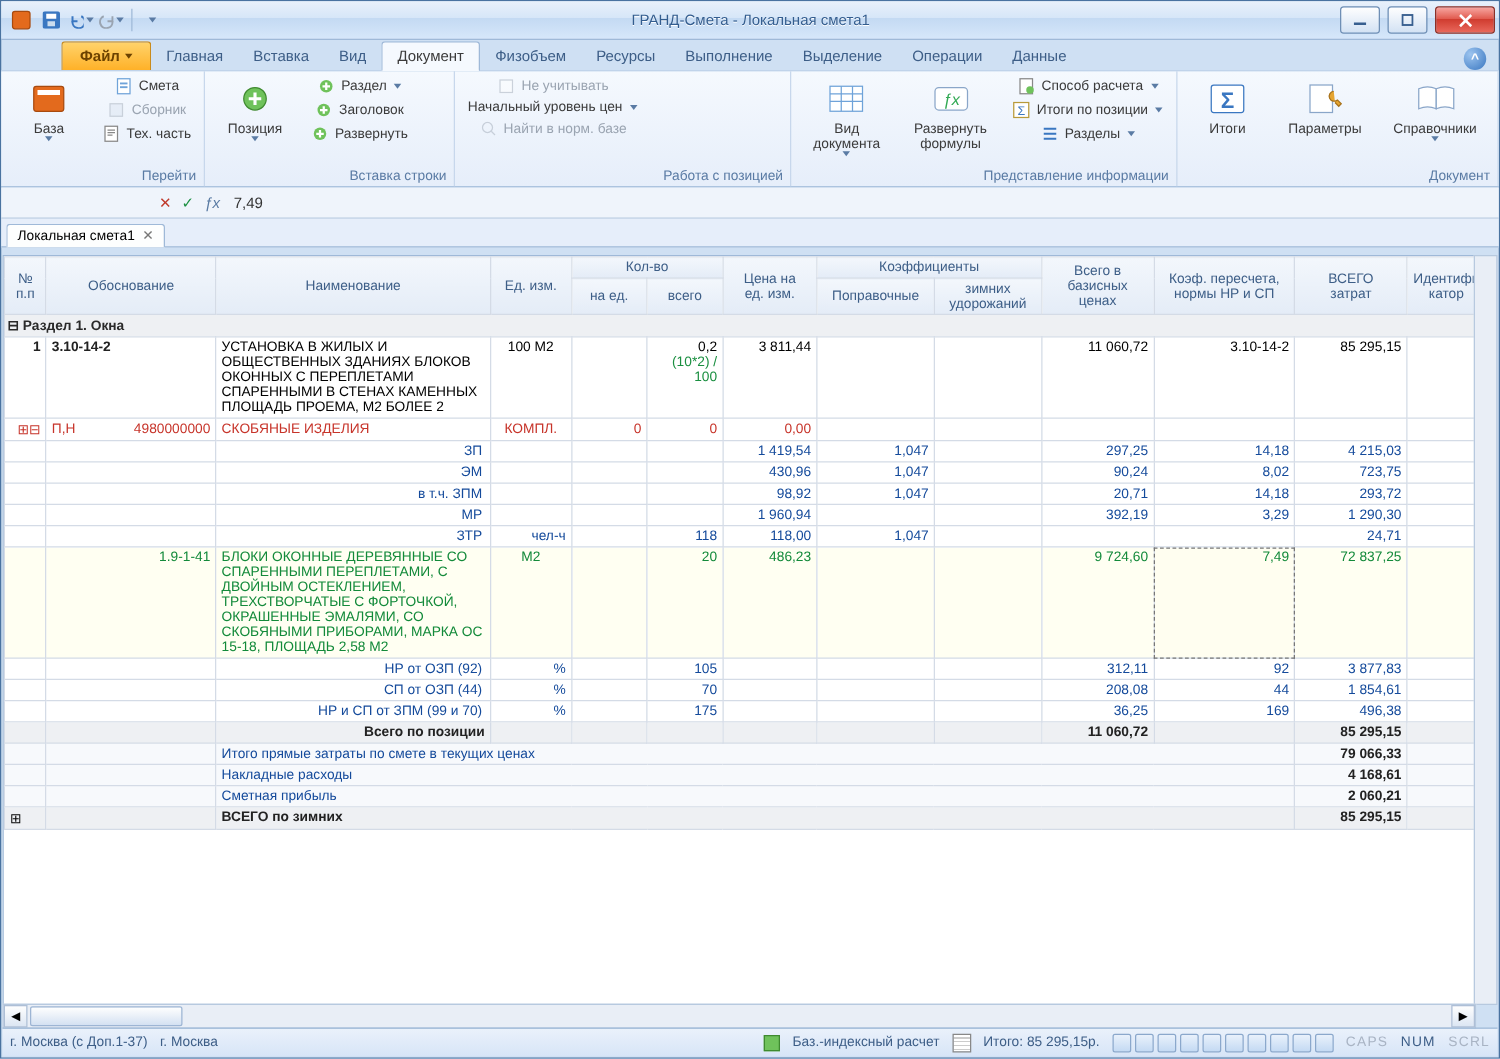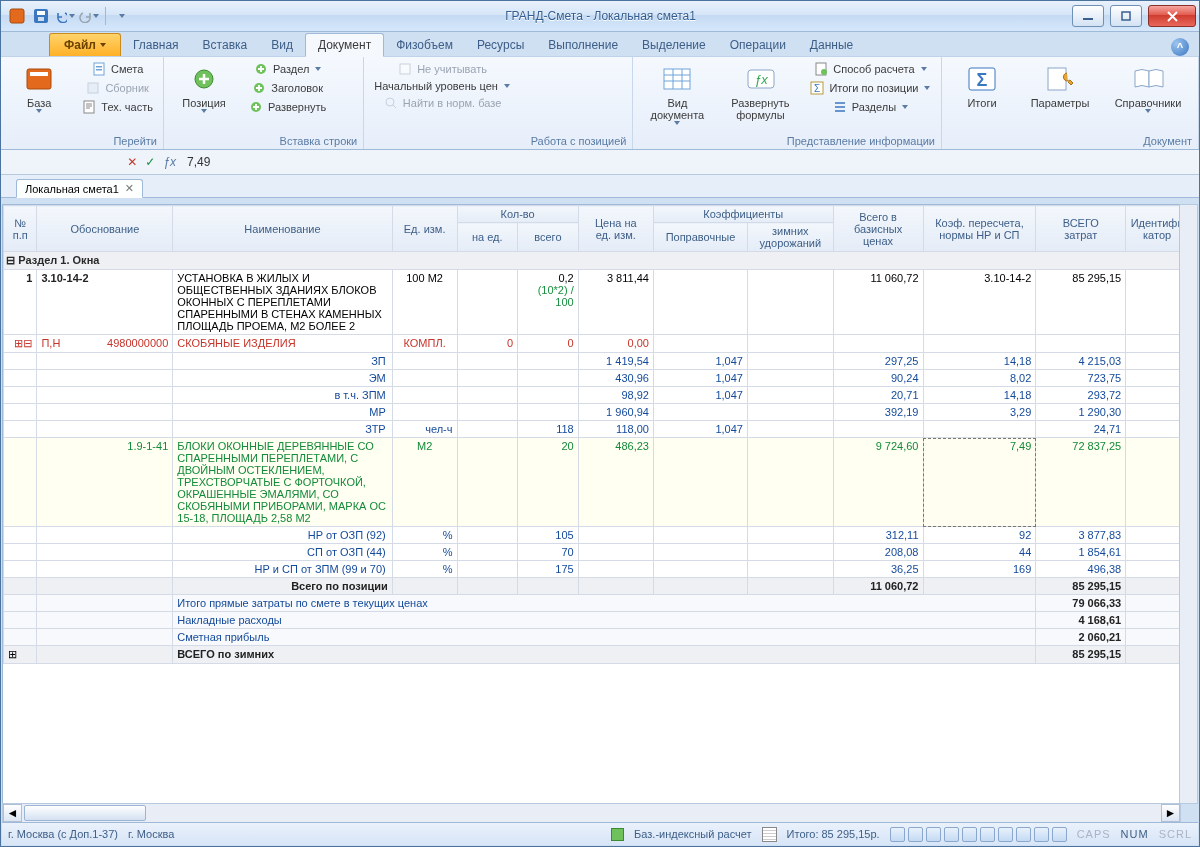--- a/index.html
+++ b/index.html
@@ -54,21 +54,21 @@
   .small-btn .ic { width:16px;height:16px; display:flex;align-items:center;justify-content:center;}
   .dd-caret { margin-left:2px; }
   
   .formula-bar { height:24px; background:#eff4fb; border-bottom:1px solid #b7c9df;
     display:flex; align-items:center; padding: 0 8px; gap:8px; font-size:12px;}
   .fx-icons { display:flex; gap:8px; align-items:center; color:#5a7ba4; width:170px; justify-content:flex-end;}
   .fx-label { color:#5a7ba4; font-style:italic; margin-right:3px;}
   .fx-input { flex:1; color:#333; }
   
   .sheet-tabs { height:22px; background:#e6eefa; border-bottom:1px solid #9fb9d8;
-    display:flex; align-items:flex-end; padding-left:15px; }
+    display:flex; align-items:flex-end; padding-left:4px; }
   .sheet-tab { background:#fdfefe; border:1px solid #9fb9d8; border-bottom:1px solid #fdfefe;
     padding:2px 8px; border-radius:3px 3px 0 0; font-size:11px; display:flex; gap:6px;
     align-items:center; position:relative; top:1px;}
   .sheet-tab .x { color:#777; cursor:pointer; }
   
   .grid-wrap { position:absolute; left:1px; right:1px; top:203px; bottom:42px;
     background:#fff; overflow:hidden; border:1px solid #9fb9d8;}
   table.grid { border-collapse:collapse; width:1186px; table-layout:fixed; }
   table.grid th, table.grid td { border:1px solid #d4dbe6; font-size:11px; padding:2px 4px;
     vertical-align:top; overflow:hidden; }

